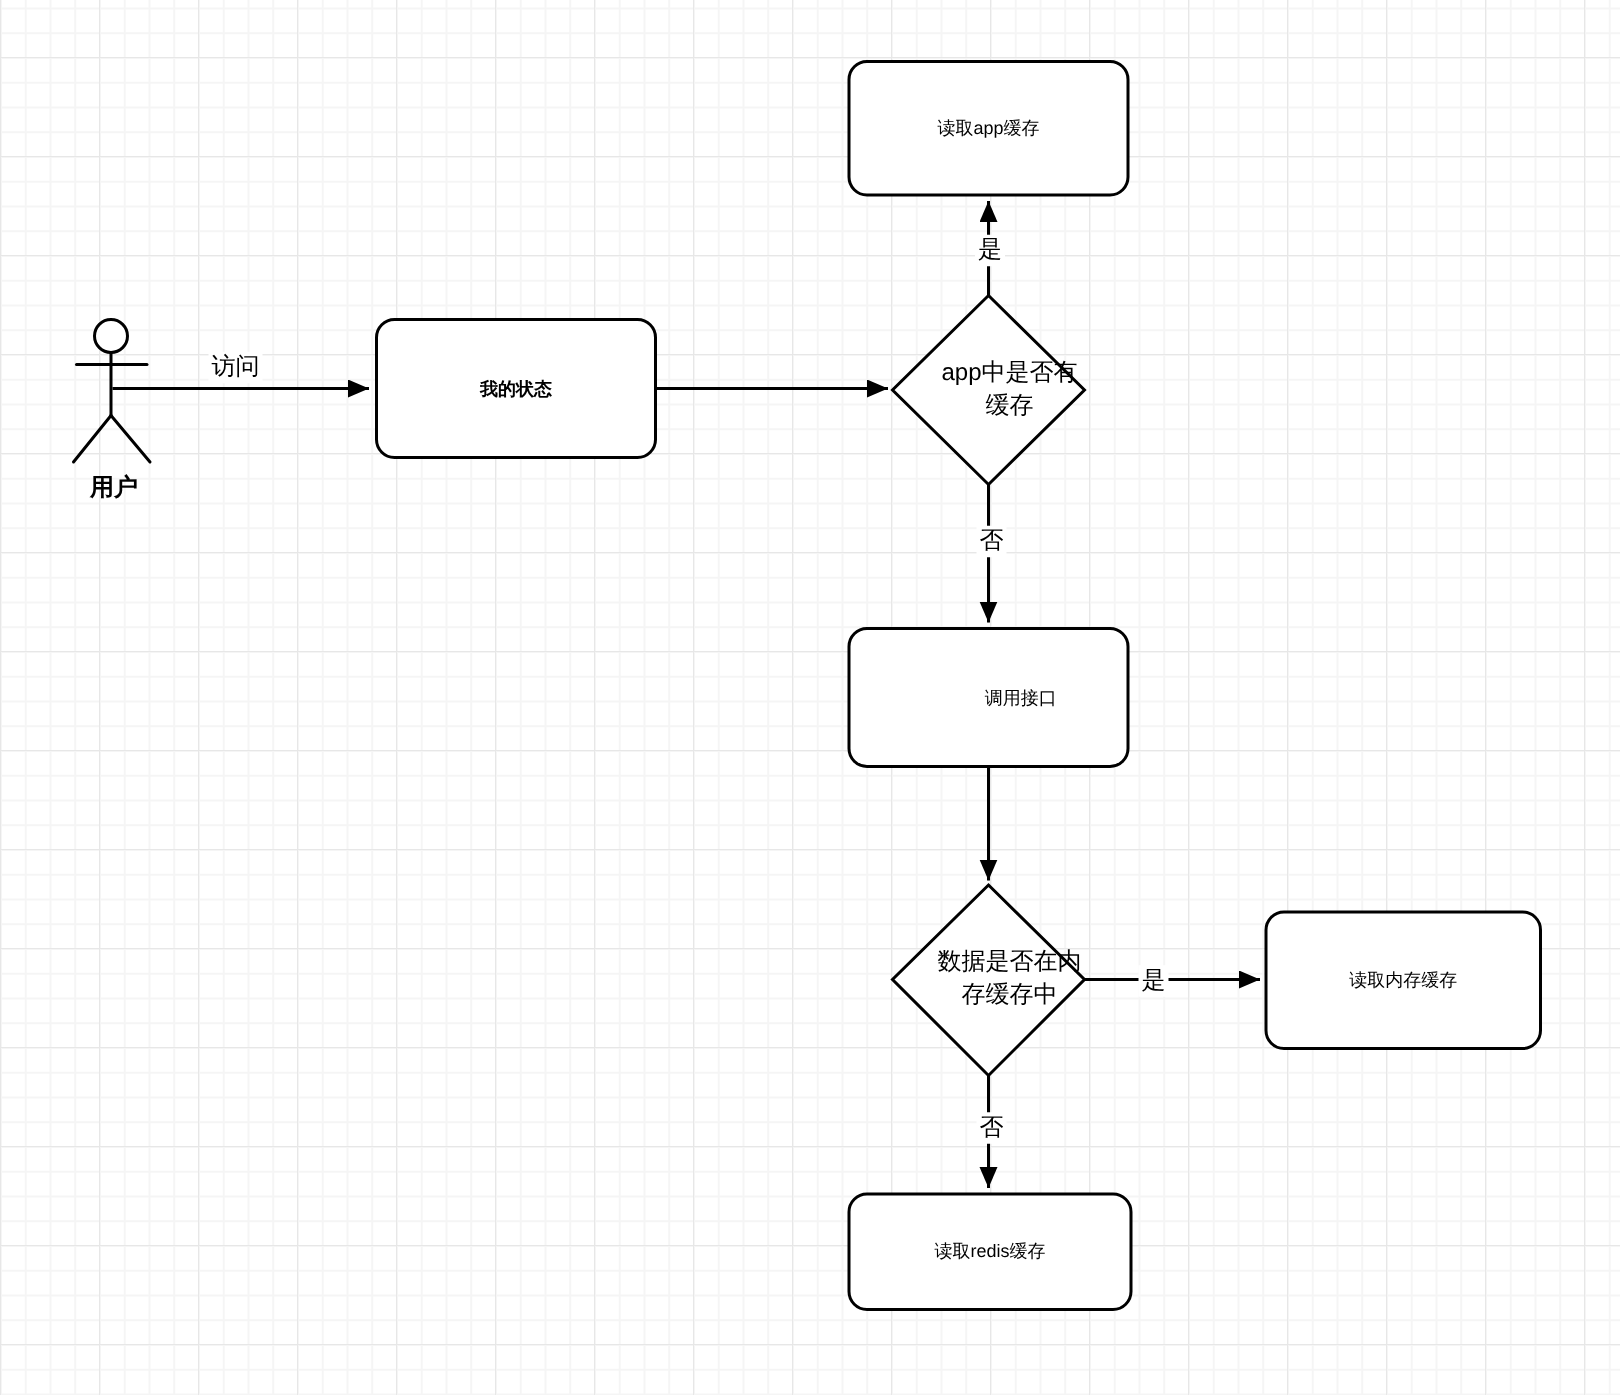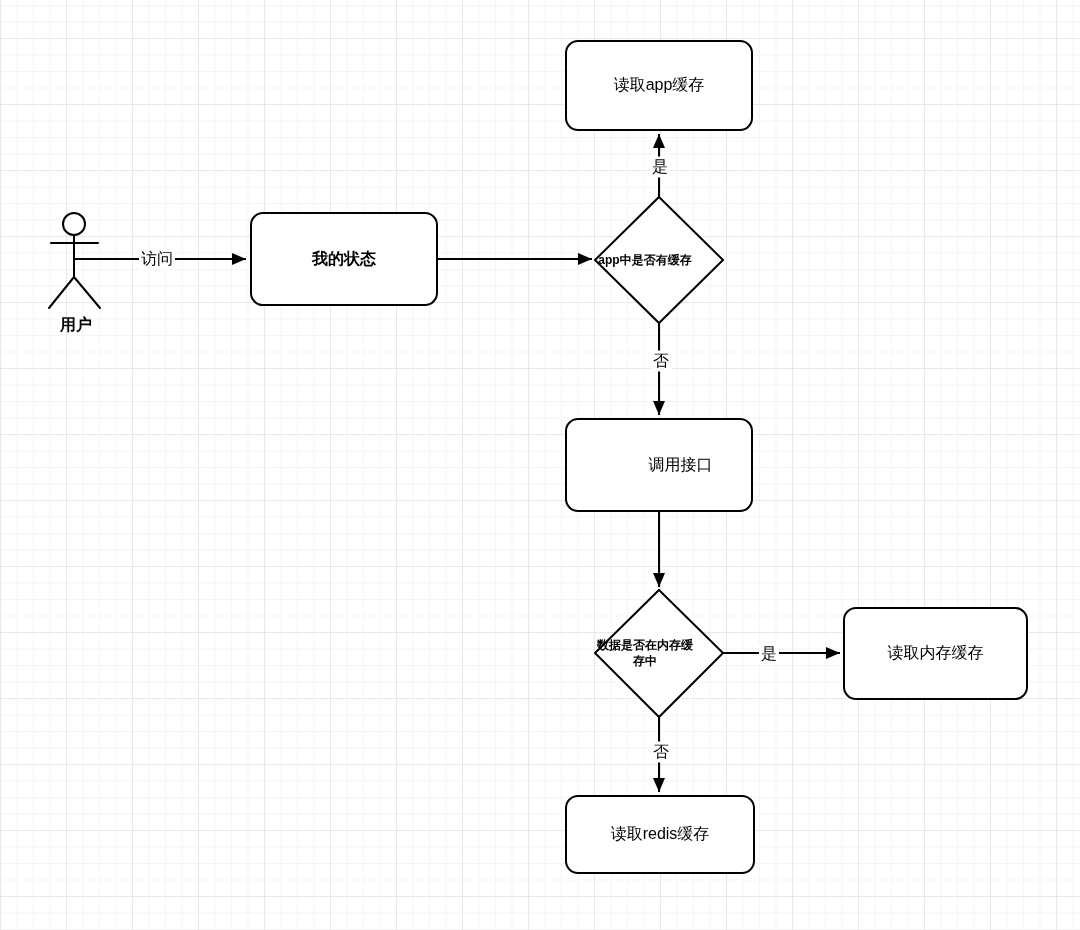--- a/index.html
+++ b/index.html
@@ -31,36 +31,35 @@
   }
   .node {
     position: absolute;
     box-sizing: border-box;
     background: #ffffff;
     border: 2px solid #000000;
     border-radius: 13px;
     display: flex;
     align-items: center;
     justify-content: center;
-    font-size: 16px;
+    font-size: 12px;
     color: #000000;
     z-index: 2;
     text-align: center;
   }
   .diamond-label {
     position: absolute;
     display: flex;
     align-items: center;
-    justify-content: flex-start;
-    font-size: 12px;
+    justify-content: flex-end;
+    font-size: 16px;
     line-height: 1.35;
     color: #000000;
     text-align: center;
     z-index: 2;
-    font-weight: bold;
   }
   .diamond-label span { display: inline-block; width: 102px; }
   .edge-label {
     position: absolute;
     transform: translate(-50%, -50%);
     background: #ffffff;
     padding: 0 2px;
     font-size: 16px;
     color: #000000;
     z-index: 3;
@@ -128,21 +127,21 @@
   </div>
 
   <div class="diamond-label" style="left:594px; top:218px; width:130px; height:84px;">
     <span>app中是否有缓存</span>
   </div>
 
   <div class="diamond-label" style="left:594px; top:611px; width:130px; height:84px;">
     <span>数据是否在内存缓存中</span>
   </div>
 
-  <span class="edge-label" style="left:157px; top:259px;">访问</span>
+  <span class="edge-label" style="left:157px; top:245px;">访问</span>
 
   <span class="edge-label" style="left:660px; top:167px;">是</span>
 
   <span class="edge-label" style="left:661px; top:361px;">否</span>
 
   <span class="edge-label" style="left:769px; top:654px;">是</span>
 
   <span class="edge-label" style="left:661px; top:752px;">否</span>
 
   <span class="actor-label" style="left:76px; top:315px;font-weight:bold;">用户</span>

